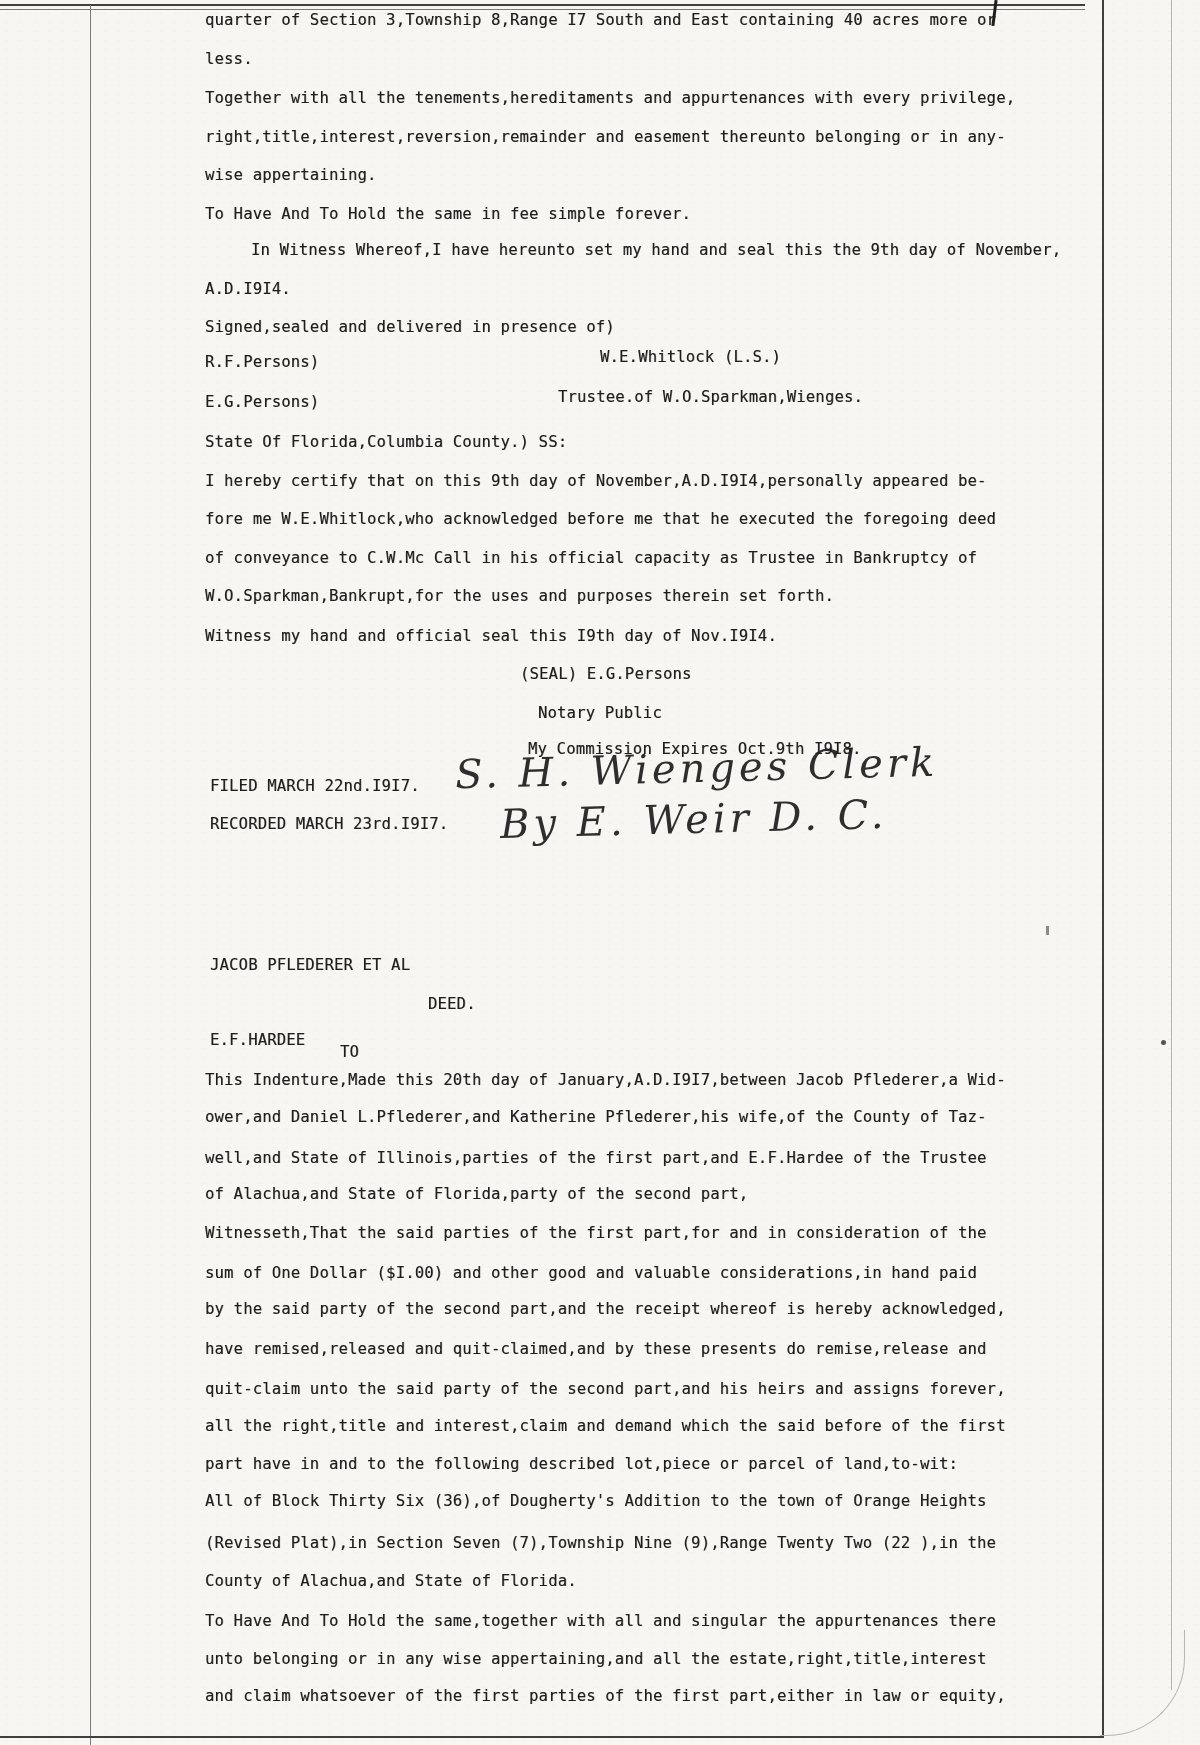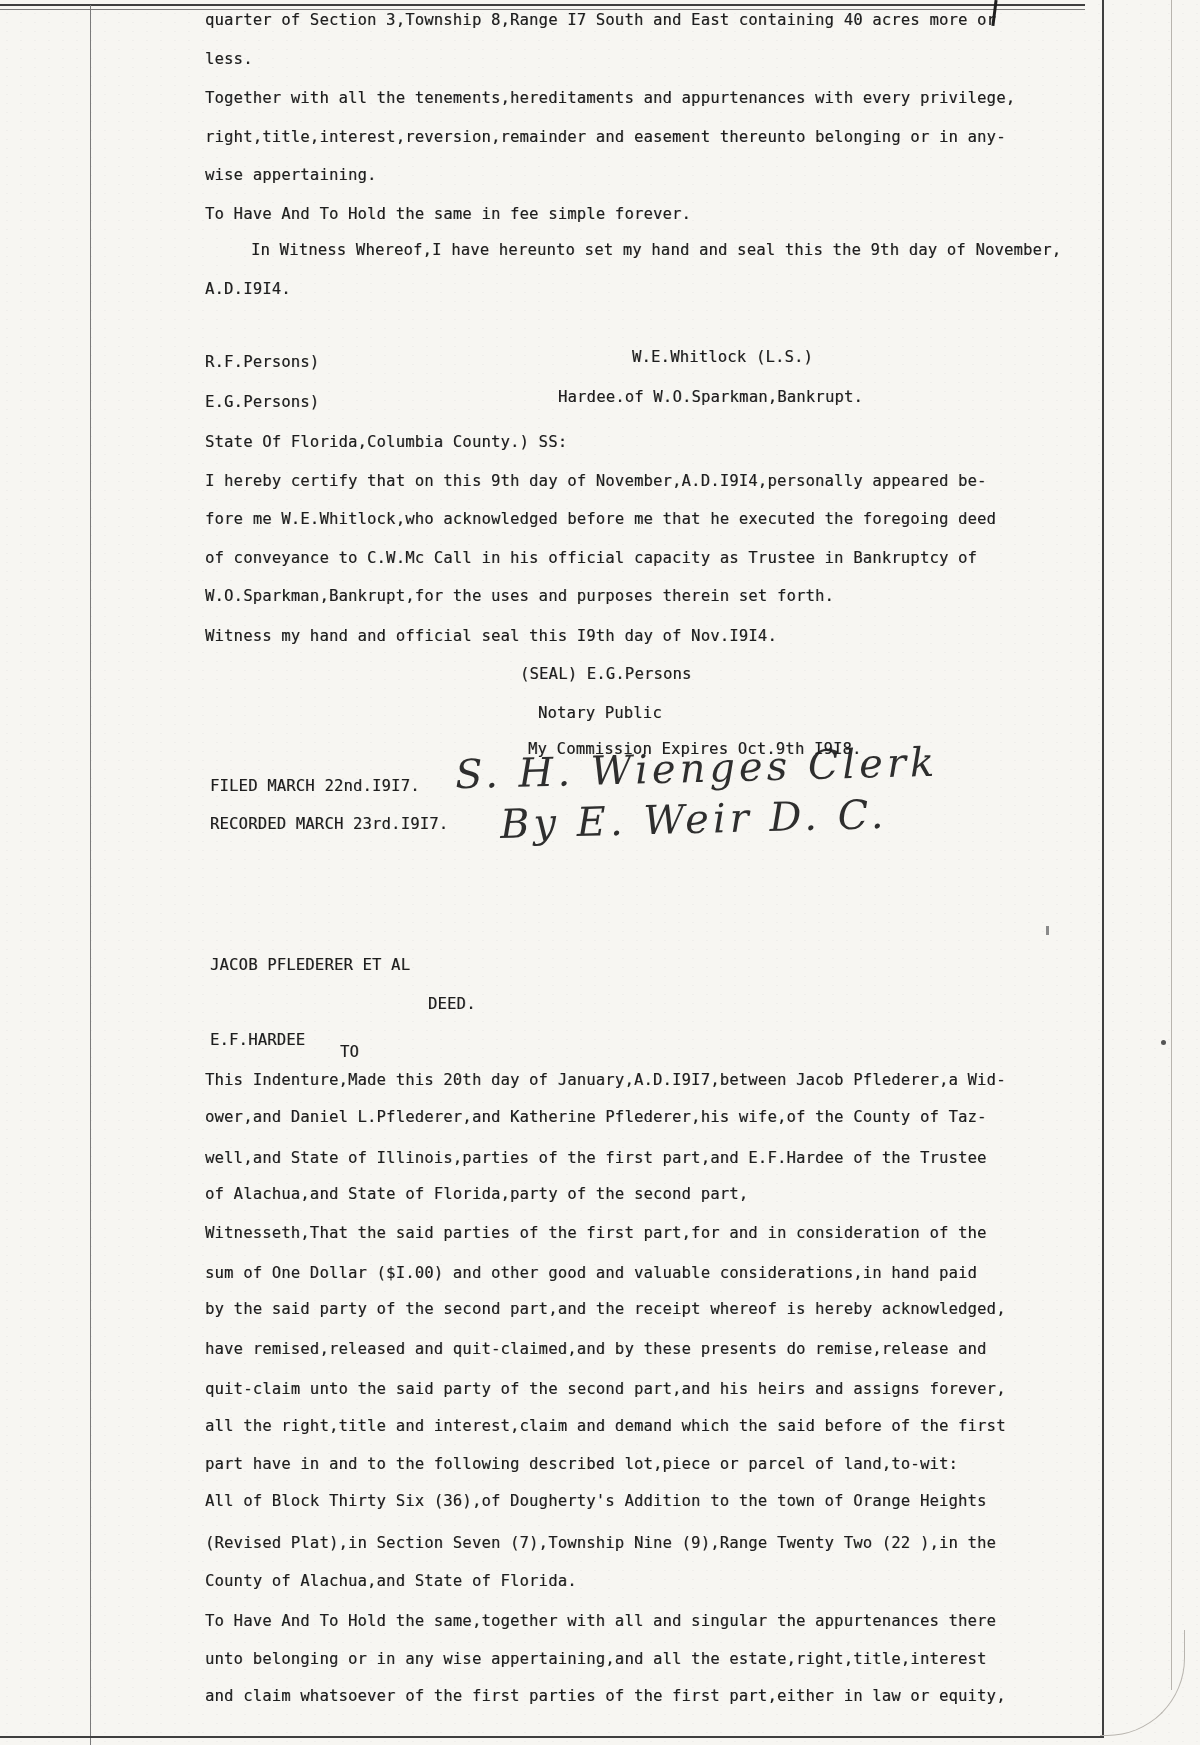--- a/index.html
+++ b/index.html
@@ -70,24 +70,25 @@
 
   <div id="doc1" class="doc">
       <div class="tline" style="left: 205px; top: 10px;">quarter of Section 3,Township 8,Range I7 South and East containing 40 acres more or</div>
       <div class="tline" style="left: 205px; top: 49px; text-align: center;">less.</div>
       <div class="tline" style="left: 205px; top: 88px;">Together with all the tenements,hereditaments and appurtenances with every privilege,</div>
       <div class="tline" style="left: 205px; top: 127px;">right,title,interest,reversion,remainder and easement thereunto belonging or in any-</div>
       <div class="tline" style="left: 205px; top: 165px;">wise appertaining.</div>
       <div class="tline" style="left: 205px; top: 204px;">To Have And To Hold the same in fee simple forever.</div>
       <div class="tline" style="left: 205px; top: 240px; margin-left: 46px;">In Witness Whereof,I have hereunto set my hand and seal this the 9th day of November,</div>
       <div class="tline" style="left: 205px; top: 279px;">A.D.I9I4.</div>
+      <div class="tline" style="left: 205px; top: 317px;">Signed,sealed and delivered in presence of)</div>
       <div class="tline" style="left: 205px; top: 352px;">R.F.Persons)</div>
-      <div class="tline" style="left: 632px; top: 347px;">W.E.Whitlock (L.S.)</div>
+      <div class="tline" style="left: 600px; top: 347px;">W.E.Whitlock (L.S.)</div>
       <div class="tline" style="left: 205px; top: 392px;">E.G.Persons)</div>
-      <div class="tline" style="left: 558px; top: 387px;">Hardee.of W.O.Sparkman,Bankrupt.</div>
+      <div class="tline" style="left: 558px; top: 387px;">Trustee.of W.O.Sparkman,Wienges.</div>
       <div class="tline" style="left: 205px; top: 432px;">State Of Florida,Columbia County.) SS:</div>
       <div class="tline" style="left: 205px; top: 471px;">I hereby certify that on this 9th day of November,A.D.I9I4,personally appeared be-</div>
       <div class="tline" style="left: 205px; top: 509px;">fore me W.E.Whitlock,who acknowledged before me that he executed the foregoing deed</div>
       <div class="tline" style="left: 205px; top: 548px;">of conveyance to C.W.Mc Call in his official capacity as Trustee in Bankruptcy of</div>
       <div class="tline" style="left: 205px; top: 586px;">W.O.Sparkman,Bankrupt,for the uses and purposes therein set forth.</div>
       <div class="tline" style="left: 205px; top: 626px;">Witness my hand and official seal this I9th day of Nov.I9I4.</div>
       <div class="tline" style="left: 520px; top: 664px;">(SEAL) E.G.Persons</div>
       <div class="tline" style="left: 538px; top: 703px;">Notary Public</div>
       <div class="tline" style="left: 528px; top: 739px;">My Commission Expires Oct.9th I9I8.</div>
       <div class="tline" style="left: 210px; top: 776px;">FILED MARCH 22nd.I9I7.</div>

